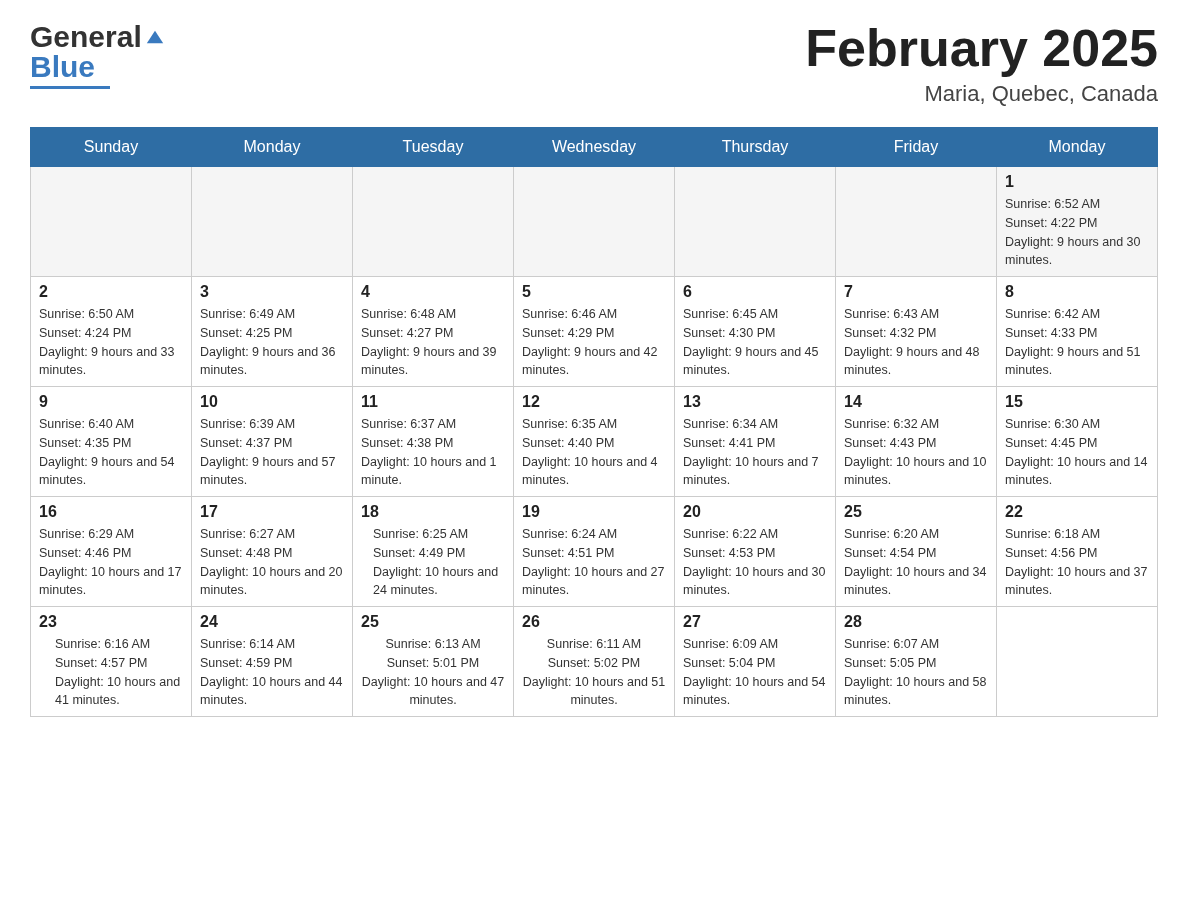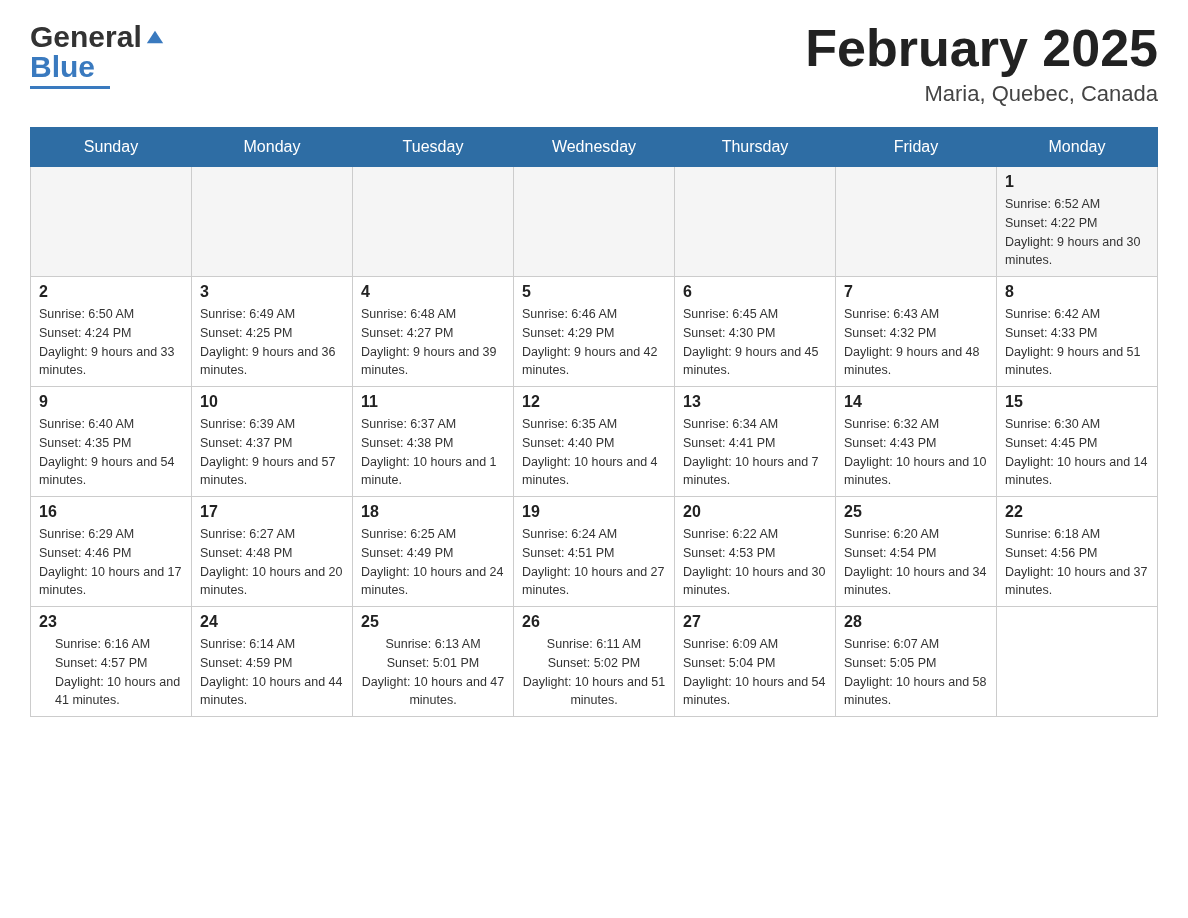--- a/index.html
+++ b/index.html
@@ -258,21 +258,21 @@
 Daylight: 10 hours and 17 minutes.</div>
         </td>
         <td>
           <span class="day-number">17</span>
           <div class="day-info" style="white-space: pre-line;">Sunrise: 6:27 AM
 Sunset: 4:48 PM
 Daylight: 10 hours and 20 minutes.</div>
         </td>
         <td>
           <span class="day-number">18</span>
-          <div class="day-info" style="white-space: pre-line;">Sunrise: 6:25 AM
+          <div class="day-info" style="white-space: pre-line; margin-left: 12px;">Sunrise: 6:25 AM
 Sunset: 4:49 PM
 Daylight: 10 hours and 24 minutes.</div>
         </td>
         <td>
           <span class="day-number">19</span>
           <div class="day-info" style="white-space: pre-line;">Sunrise: 6:24 AM
 Sunset: 4:51 PM
 Daylight: 10 hours and 27 minutes.</div>
         </td>
         <td>

